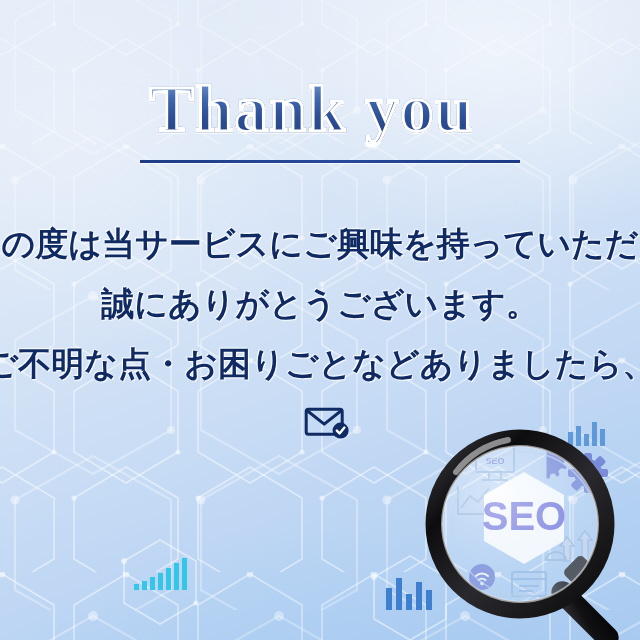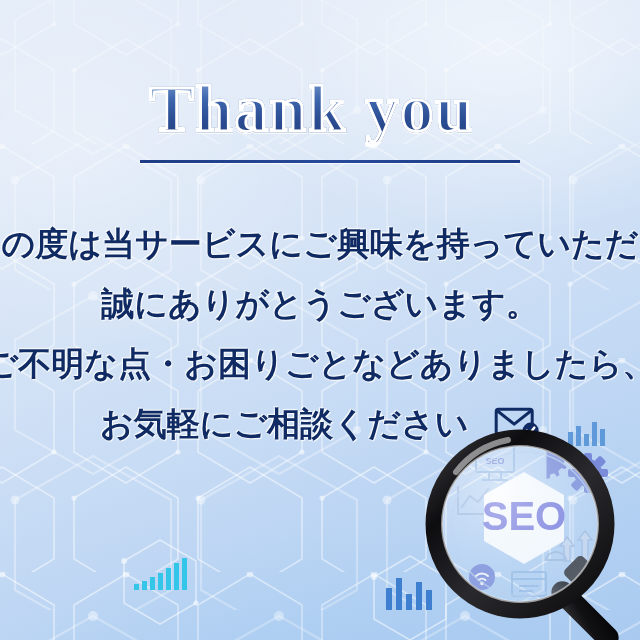--- a/index.html
+++ b/index.html
@@ -176,21 +176,20 @@
     <span class="heading">Thank you</span>
   </div>
 
   <div class="divider"></div>
 
   <div class="body-copy">
     <span class="body-line">この度は当サービスにご興味を持っていただき</span>
     <span class="body-line">誠にありがとうございます。</span>
     <span class="body-line">ご不明な点・お困りごとなどありましたら、</span>
     <span class="line-with-icon">
-      <span>お気軽にご相談ください</span>
       <span class="mail-icon">
         <svg width="46" height="36" viewBox="0 0 46 36" xmlns="http://www.w3.org/2000/svg">
           <rect x="2.2" y="4.2" width="36" height="25" rx="2.2" fill="none" stroke="#102b63" stroke-width="3"></rect>
           <path d="M3.6 6 L20.2 19.2 L36.8 6" fill="none" stroke="#102b63" stroke-width="3" stroke-linecap="round" stroke-linejoin="round"></path>
           <circle cx="36.6" cy="25.6" r="8" fill="#102b63"></circle>
           <path d="M32.8 25.6 L35.6 28.4 L40.4 22.6" fill="none" stroke="#ffffff" stroke-width="2.4" stroke-linecap="round" stroke-linejoin="round"></path>
         </svg>
       </span>
     </span>
   </div>

